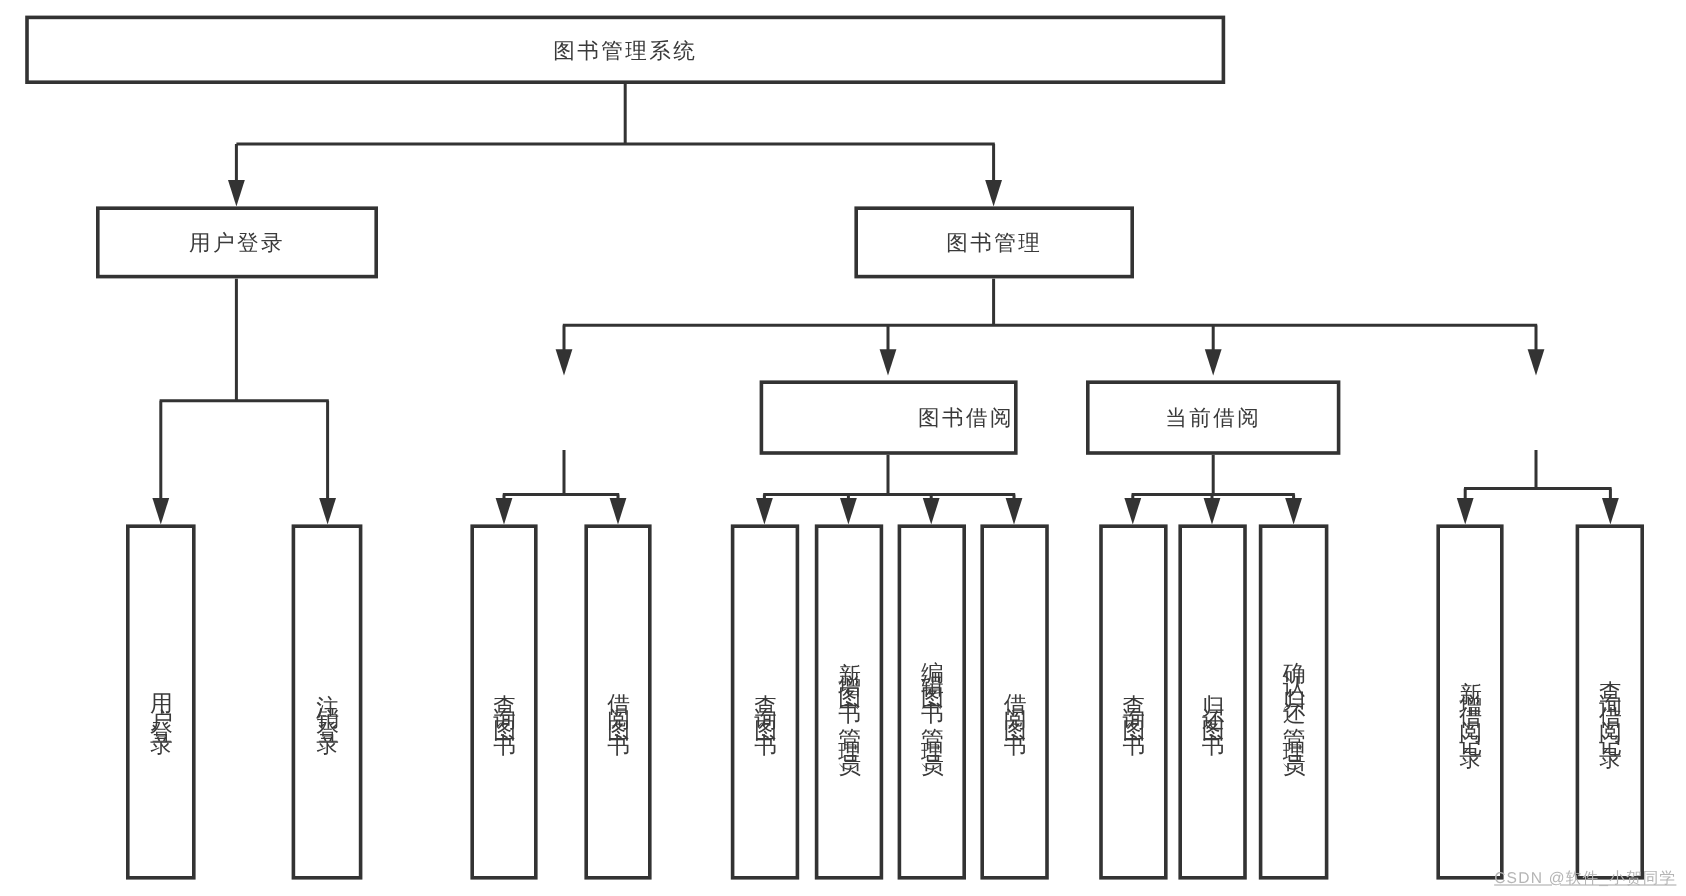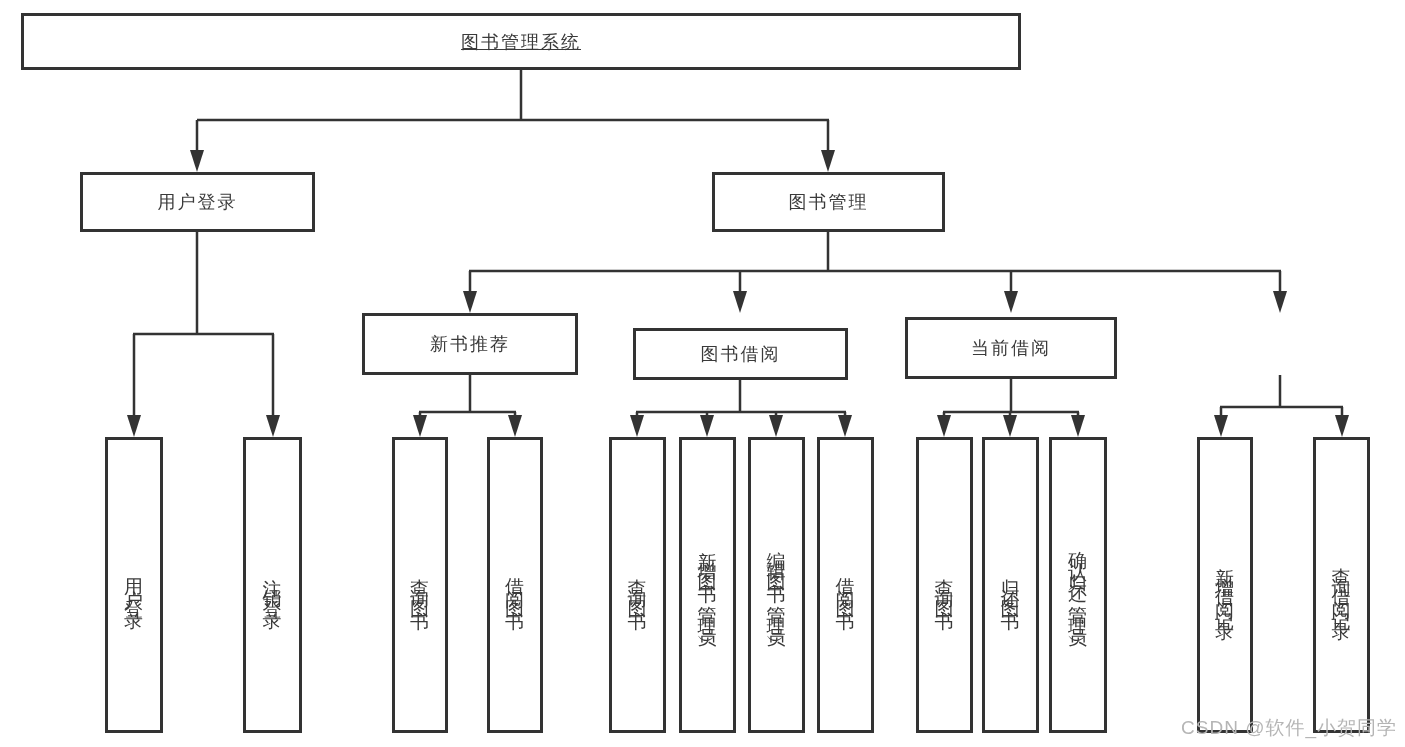--- a/index.html
+++ b/index.html
@@ -29,24 +29,25 @@
     text-orientation: mixed;
     font-size: 19px;
     letter-spacing: 11px;
     line-height: 1;
     white-space: nowrap;
   }
   .watermark {
     position: absolute;
     right: 8px;
     bottom: 6px;
-    font-size: 19px;
+    font-size: 13px;
     color: #b5b5b5;
     letter-spacing: 1px;
     white-space: nowrap;
+    text-decoration: underline;
   }
 </style>
 </head>
 <body>
 
 <div class="canvas">
 
   <svg class="wires" width="1405" height="747">
     <g stroke="#333333" stroke-width="2.5" fill="none">
 
@@ -80,35 +81,32 @@
       <polygon points="769,415 783,415 776,437"></polygon>
       <polygon points="838,415 852,415 845,437"></polygon>
       <polygon points="937,415 951,415 944,437"></polygon>
       <polygon points="1003,415 1017,415 1010,437"></polygon>
       <polygon points="1071,415 1085,415 1078,437"></polygon>
       <polygon points="1214,415 1228,415 1221,437"></polygon>
       <polygon points="1335,415 1349,415 1342,437"></polygon>
     </g>
   </svg>
 
-  <div class="box h" style="left:21px; top:13px; width:1000px; height:57px;text-decoration:underline;">
+  <div class="box h" style="left:21px; top:13px; width:1000px; height:57px;">
     <span>图书管理系统</span>
   </div>
 
   <div class="box h" style="left:80px; top:172px; width:235px; height:60px;">
     <span>用户登录</span>
   </div>
   <div class="box h" style="left:712px; top:172px; width:233px; height:60px;">
     <span>图书管理</span>
   </div>
 
-  <div class="box h" style="left:362px; top:313px; width:216px; height:62px;">
-    <span>新书推荐</span>
-  </div>
-  <div class="box h" style="left:633px; top:328px; width:215px; height:52px;">
+  <div class="box h" style="left:633px; top:317px; width:215px; height:62px;justify-content:flex-end;">
     <span>图书借阅</span>
   </div>
   <div class="box h" style="left:905px; top:317px; width:212px; height:62px;">
     <span>当前借阅</span>
   </div>
 
   <div class="box v" style="left:105px; top:437px; width:58px; height:296px;">
     <span>用户登录</span>
   </div>
   <div class="box v" style="left:243px; top:437px; width:59px; height:296px;">

